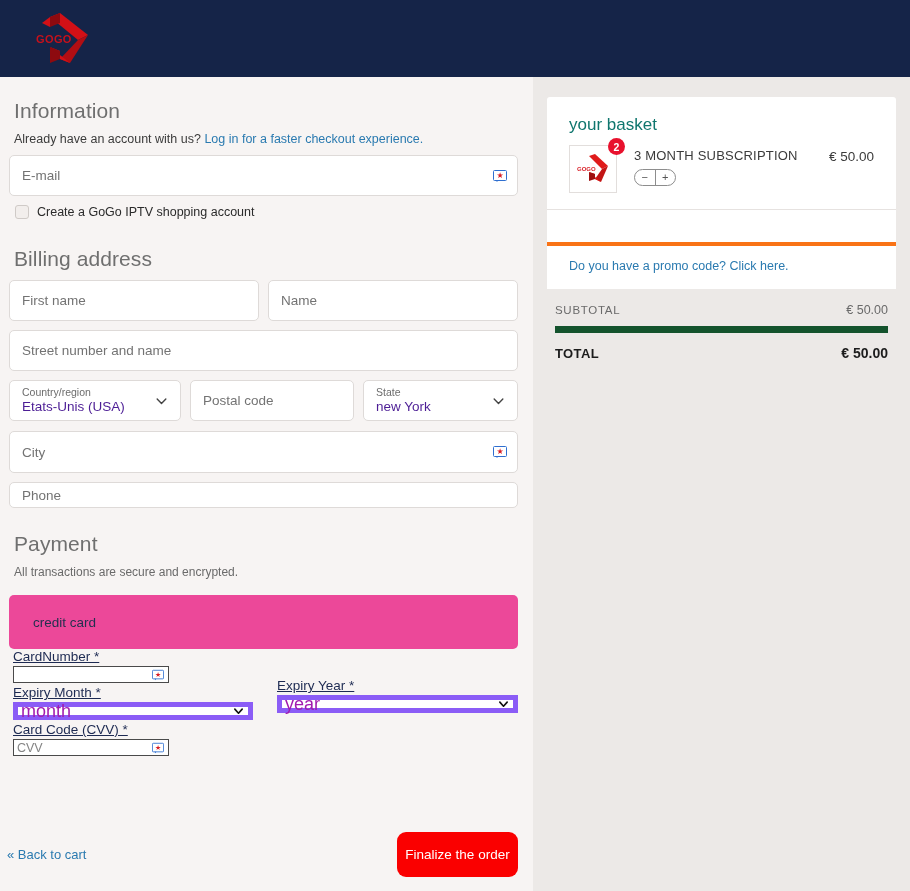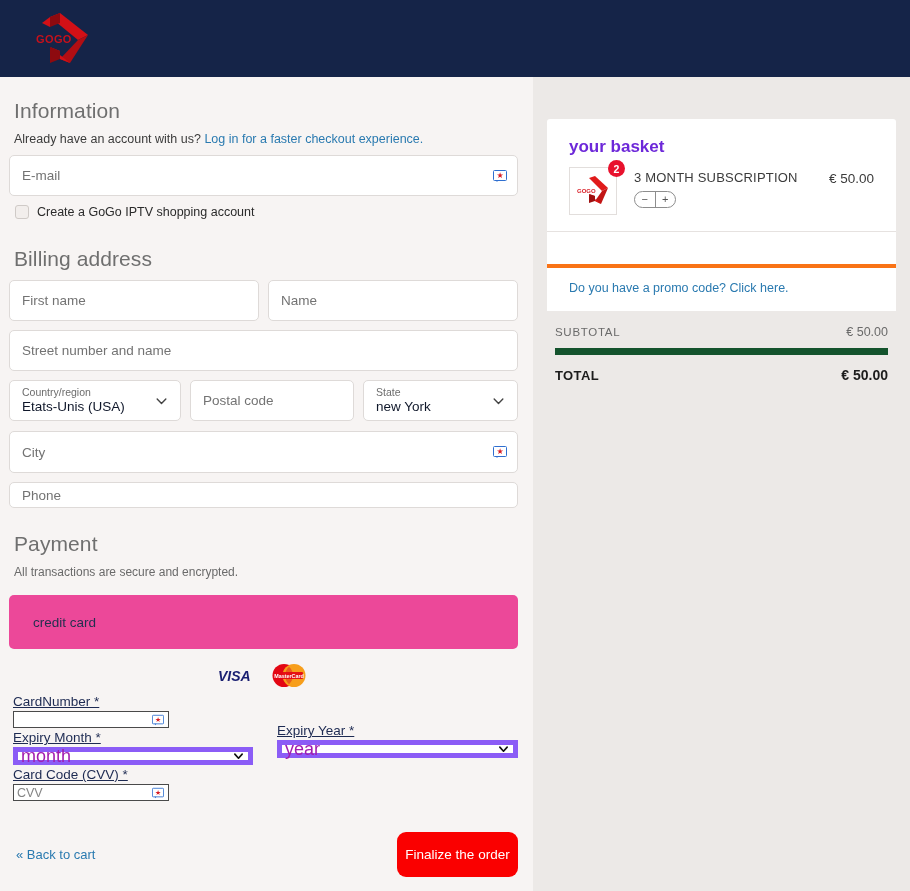--- a/index.html
+++ b/index.html
@@ -91,21 +91,21 @@
     padding: 0 12px;
   }
   .field.sel .lbl {
     font-size: 10.5px;
     color: #6c6c6c;
     line-height: 11px;
     margin-bottom: 1px;
   }
   .field.sel .val {
     font-size: 13.5px;
-    color: #0f172a;
+    color: #4c1d95;
     line-height: 15px;
   }
   .chev {
     position: absolute;
     right: 12px;
     top: 50%;
     transform: translateY(-50%);
     width: 13px;
     height: 13px;
   }
@@ -192,21 +192,21 @@
     transform: translateY(-50%);
     width: 11px; height: 11px;
   }
   .card-grid { display: flex; }
   .card-grid .colA { width: 277px; }
   .card-grid .colB { width: 245px; }
 
   
   .footer {
     position: absolute;
-    left: 16px;
+    left: 7px;
     right: 15px;
     bottom: 14px;
     display: flex;
     align-items: center;
     justify-content: space-between;
   }
   .back-link { font-size: 13px; color: #2a7ab0; text-decoration: none; }
   .finalize-btn {
     background: #fa0000;
     color: #ffffff;
@@ -219,24 +219,23 @@
     cursor: pointer;
   }
 
   
   .basket-card {
     background: #ffffff;
     border-radius: 3px;
   }
   .basket-head {
     font-size: 17px;
-    color: #6d28d9;
+    color: #0f766e;
     padding: 18px 22px 10px 22px;
-    font-weight: 700;
-    margin-top: 22px;
+    font-weight: 400;
   }
   .basket-item {
     display: flex;
     align-items: flex-start;
     padding: 0 22px 16px 22px;
     border-bottom: 1px solid #e6e2e0;
   }
   .thumb-wrap { position: relative; width: 48px; height: 48px; flex: none; }
   .thumb {
     width: 48px; height: 48px;
@@ -384,32 +383,20 @@
     </div>
 
     <h2 class="section-title" style="margin-top:24px;">Payment</h2>
 
     <p class="sub-note" style="color:#6a6a6a;font-size:12px;margin-bottom:16px;">All transactions are secure and encrypted.</p>
 
     <div class="credit-box">
       <span>credit card</span>
     </div>
 
-    <div class="card-logos">
-      <svg width="42" height="15" viewBox="0 0 42 15">
-        <text x="0" y="13" font-family="Liberation Sans, sans-serif" font-size="14" font-weight="bold" font-style="italic" fill="#1a1f71">VISA</text>
-      </svg>
-      <svg width="40" height="25" viewBox="0 0 40 25">
-        <circle cx="15" cy="12.5" r="11.5" fill="#e30613"></circle>
-        <circle cx="25" cy="12.5" r="11.5" fill="#f79e1b"></circle>
-        <path d="M20 3.8 a11.5 11.5 0 0 0 0 17.4 a11.5 11.5 0 0 0 0 -17.4" fill="#ea5d1a"></path>
-        <rect x="6" y="9" width="28" height="7" rx="1" fill="#e30613" opacity="0.92"></rect>
-        <text x="20" y="14.6" font-family="Liberation Sans, sans-serif" font-size="5.4" font-weight="bold" fill="#ffffff" text-anchor="middle">MasterCard</text>
-      </svg>
-    </div>
 
     <div class="card-grid">
       <div class="colA">
         <label class="native-label">CardNumber *</label>
         <div class="native-input">
           <span></span>
           <svg class="autofill" style="right:4px;width:12px;height:12px;" viewBox="0 0 14 14">
             <rect x="0.5" y="1.5" width="13" height="10" rx="1" fill="#fff" stroke="#2f6fd0"></rect>
             <path d="M3 11.5 L5 11.5 L4 13 Z" fill="#2f6fd0"></path>
             <text x="7" y="9" font-size="8" fill="#d81b23" text-anchor="middle" font-family="Liberation Sans, sans-serif">★</text>

